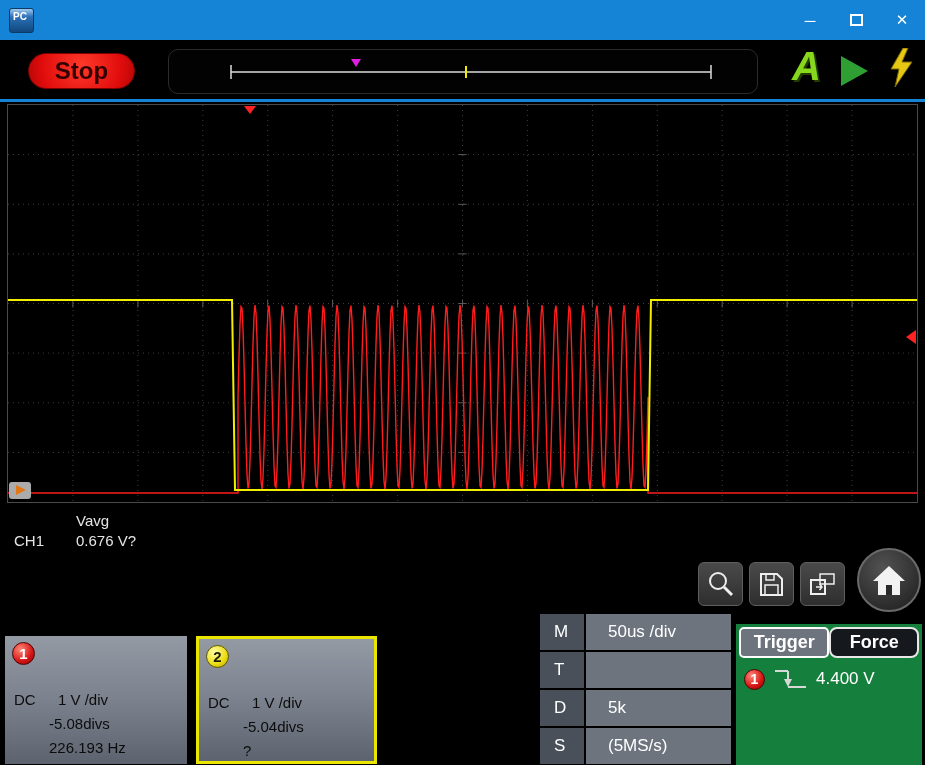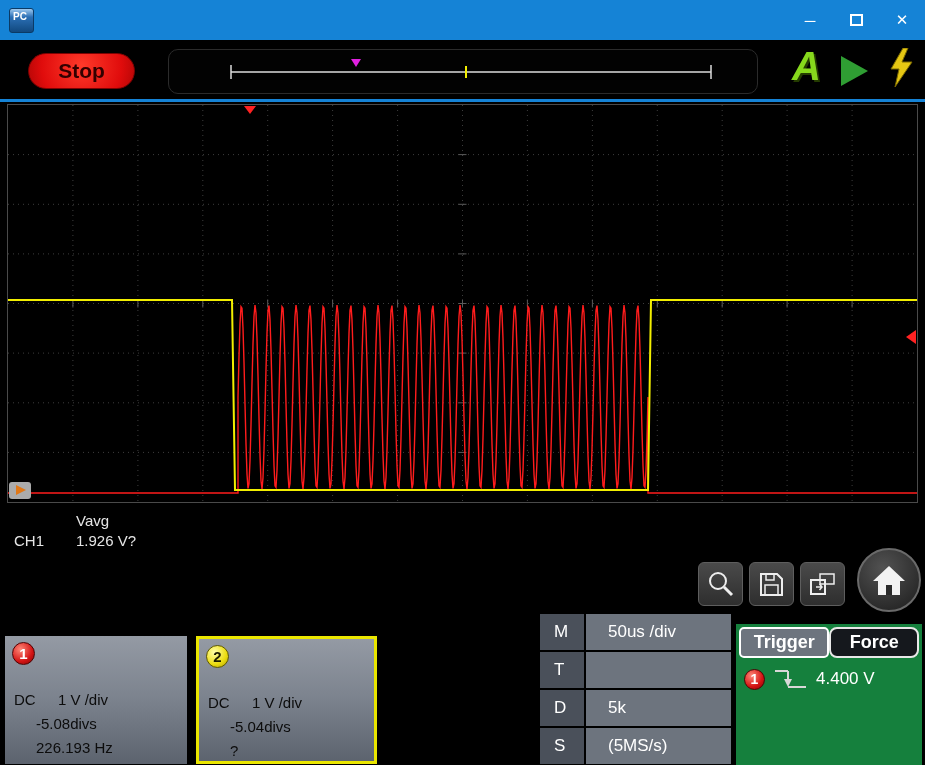--- a/index.html
+++ b/index.html
@@ -11,21 +11,21 @@
     background:linear-gradient(180deg,#9ec9ef 0%,#2b6fb5 35%,#11497f 100%);
     border:1px solid #0a3a66;color:#fff;font-size:10px;font-weight:bold;padding:2px 0 7px 3px}
   .win-controls{position:absolute;right:0;top:0;height:40px;display:flex}
   .win-btn{width:46px;height:40px;display:flex;align-items:center;justify-content:center;color:#fff;font-size:15px;cursor:default}
   .max-box{width:13px;height:12px;border:2px solid #fff}
 
   
   .toolbar{position:absolute;left:0;top:40px;width:925px;height:62px;background:#000;border-bottom:3px solid #1583d6}
   .stop-btn{position:absolute;left:28px;top:13px;width:107px;height:36px;border-radius:18px;
     background:radial-gradient(circle at 50% 35%,#ff3a2a,#e00c0c 70%,#b40606);
-    border:1px solid #7c0202;color:#330000;font-size:21px;font-weight:bold;font-family:inherit}
+    border:1px solid #7c0202;color:#330000;font-size:24px;font-weight:bold;font-family:inherit}
   .mem-bar{position:absolute;left:168px;top:9px;width:590px;height:45px;background:#020202;
     border:1px solid #2b2b2b;border-radius:10px}
   .auto-a{position:absolute;left:792px;top:4px;color:#86d81c;font-size:40px;font-weight:bold;
     font-style:italic;line-height:1.1;text-shadow:2px 2px 0 #243c00}
   .play-tri{position:absolute;left:841px;top:16px;width:0;height:0;
     border-left:27px solid #2f9e33;border-top:15px solid transparent;border-bottom:15px solid transparent}
   .bolt{position:absolute;left:888px;top:8px}
 
   
   .scope{position:absolute;left:8px;top:105px;width:909px;height:397px;background:#000;box-shadow:0 0 0 1px #4a4a4a}
@@ -49,21 +49,21 @@
   .ch-panel{position:absolute;top:636px;width:182px;height:128px;color:#0c0c0c;font-size:15px;
     background:linear-gradient(180deg,#949aa4 0%,#7b828d 50%,#5c636e 100%)}
   #ch1-panel{left:5px}
   #ch2-panel{left:196px;width:181px;border:3px solid #eae600}
   .ch-badge{width:23px;height:23px;border-radius:50%;display:flex;align-items:center;justify-content:center;
     font-weight:bold;font-size:15px;margin:6px 0 0 7px}
   .badge-red{background:radial-gradient(circle at 35% 30%,#ff8878,#d41414 60%,#7e0505);border:1px solid #4e0404;color:#fff}
   .badge-yellow{background:radial-gradient(circle at 35% 30%,#ffffa8,#ecdc10 60%,#a89c02);border:1px solid #5e5802;color:#1c1c00}
   .ch-rows{position:absolute;left:9px;top:52px;line-height:24px;white-space:nowrap}
   .cpl{display:inline-block;width:44px}
-  .indent{margin-left:22px}
+  .indent{margin-left:35px}
 
   
   .tb-panel{position:absolute;left:540px;top:614px;width:191px;height:150px;background:#000;
     display:flex;flex-direction:column;gap:2px}
   .tb-row{flex:1;display:flex;background:#6d747e;color:#fff;font-size:17px}
   .tb-key{width:46px;background:#4a505a;display:flex;align-items:center;padding-left:14px;border-right:2px solid #000}
   .tb-val{flex:1;display:flex;align-items:center;padding-left:22px}
 
   
   .trig-panel{position:absolute;left:736px;top:624px;width:186px;height:150px;background:#15803d}
@@ -161,21 +161,21 @@
       <polygon points="908,225 908,239 898,232" fill="#ff2222"></polygon>
     </svg>
   <div class="corner-play"></div>
 </div>
 
 <div class="meas">
   <div>
     <span class="meas-ch"></span><span>Vavg</span>
   </div>
   <div>
-    <span class="meas-ch">CH1</span><span>1.926 V?</span>
+    <span class="meas-ch">CH1</span><span>0.676 V?</span>
   </div>
 </div>
 
 <div class="quick">
   <div class="q-btn">
     <svg width="30" height="30" viewBox="0 0 30 30">
       <circle cx="12" cy="12" r="8" fill="none" stroke="#eeeeee" stroke-width="2"></circle>
       <line x1="18" y1="18" x2="26" y2="26" stroke="#eeeeee" stroke-width="3"></line>
     </svg>
   </div>

